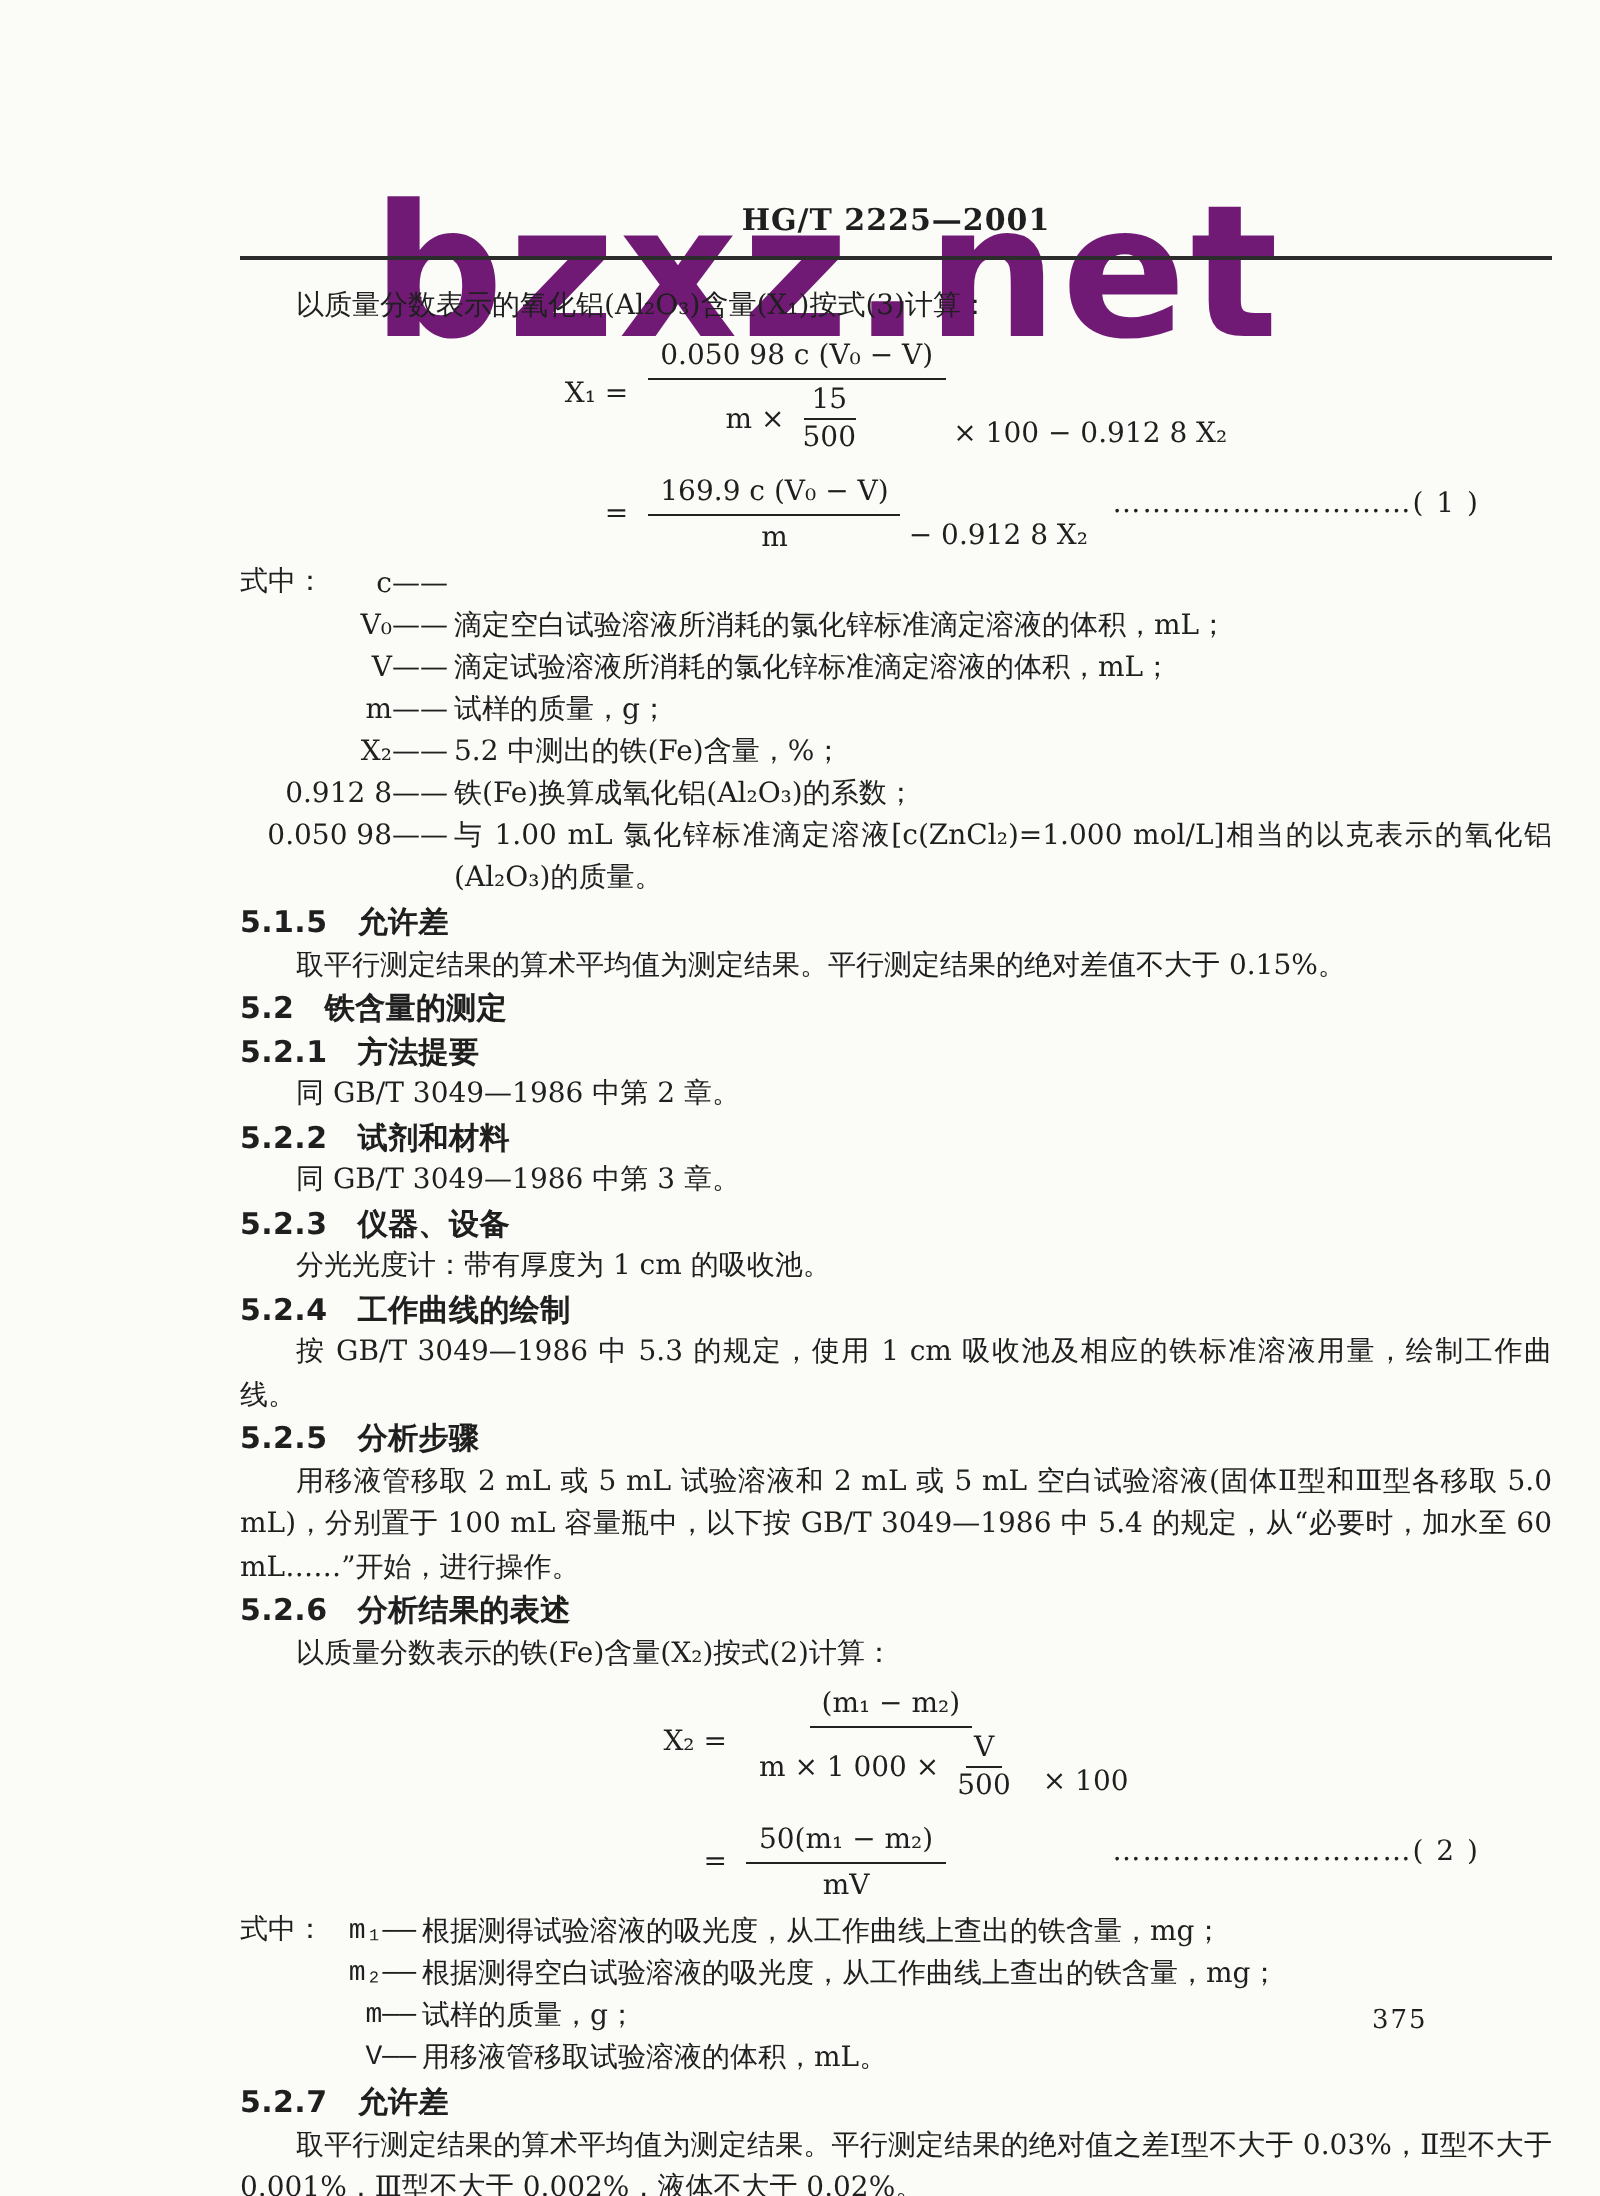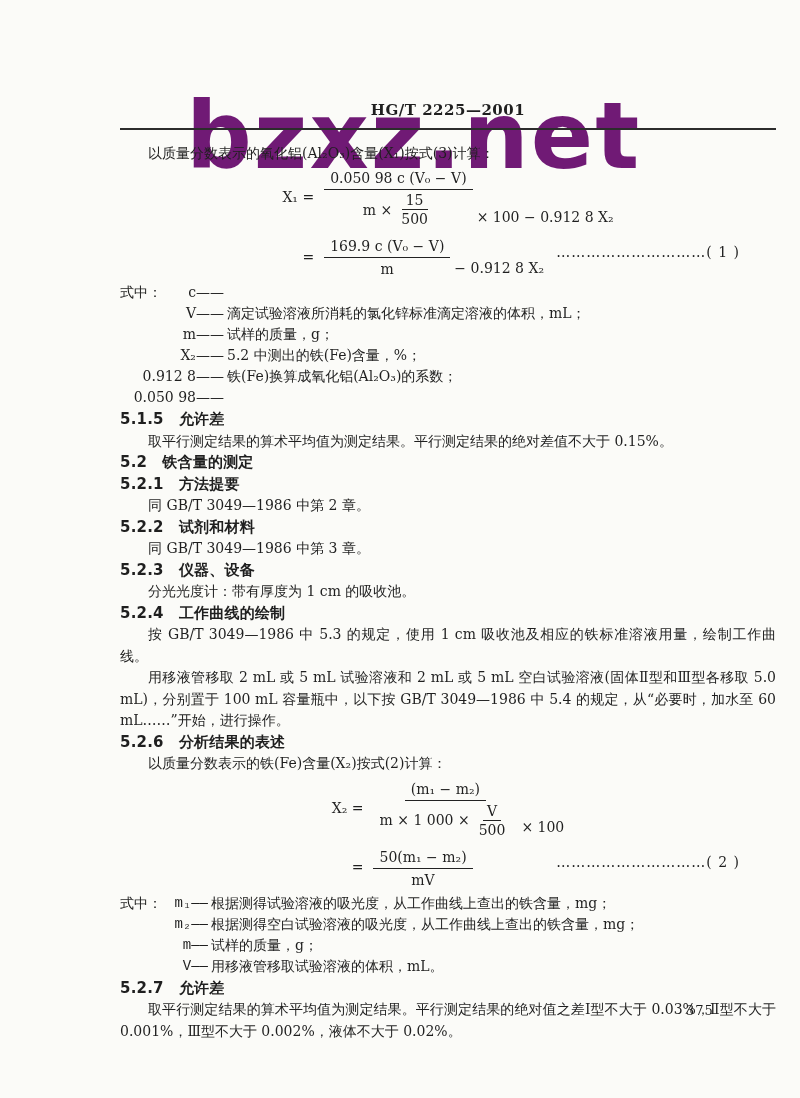--- a/index.html
+++ b/index.html
@@ -41,21 +41,21 @@
   .fr-den{padding:1px 6px 0;display:inline-flex;align-items:center;gap:3px;}
   .frac.inner{margin:0 2px;line-height:18px;}
   .frac.inner .fr-num{padding:0 4px 0;}
   .frac.inner .fr-den{padding:0 4px 0;}
   .ftail{white-space:nowrap;}
   .eq-dots{
     position:absolute;right:36px;bottom:16px;letter-spacing:1px;white-space:nowrap;
   }
   
   .deflist{position:relative;margin:3px 0 1px 0;line-height:21px;}
-  .defpre{position:absolute;left:0;top:0;}
+  .defpre{position:absolute;left:0;top:0;font-family:Liberation Mono, monospace;}
   .defrow{display:flex;align-items:flex-start;}
   .defterm{flex-shrink:0;text-align:right;white-space:nowrap;}
   .dl1 .defterm{width:104px;}
   .dl2 .defterm{width:88px;font-family:Liberation Mono, monospace;}
   .defdesc{flex:1;padding-left:3px;text-align:justify;}
   .pageno{
     position:absolute;left:686px;top:1000px;z-index:1;
     font-size:13px;letter-spacing:1px;
   }
 </style>
@@ -100,51 +100,57 @@
       </div>
       <span class="eq-dots">…………………………( 1 )</span>
     </div>
 
     <div class="deflist dl1">
       <span class="defpre">式中：</span>
       <div class="defrow">
         <span class="defterm">c——</span>
       </div>
       <div class="defrow">
+        <span class="defterm">V₀——</span>
+        <span class="defdesc">滴定空白试验溶液所消耗的氯化锌标准滴定溶液的体积，mL；</span>
+      </div>
+      <div class="defrow">
         <span class="defterm">V——</span>
         <span class="defdesc">滴定试验溶液所消耗的氯化锌标准滴定溶液的体积，mL；</span>
       </div>
       <div class="defrow">
         <span class="defterm">m——</span>
         <span class="defdesc">试样的质量，g；</span>
       </div>
       <div class="defrow">
         <span class="defterm">X₂——</span>
         <span class="defdesc">5.2 中测出的铁(Fe)含量，%；</span>
       </div>
       <div class="defrow">
         <span class="defterm">0.912 8——</span>
         <span class="defdesc">铁(Fe)换算成氧化铝(Al₂O₃)的系数；</span>
       </div>
       <div class="defrow">
         <span class="defterm">0.050 98——</span>
+        <span class="defdesc">与 1.00 mL 氯化锌标准滴定溶液[c(ZnCl₂)=1.000 mol/L]相当的以克表示的氧化铝(Al₂O₃)的质量。</span>
       </div>
     </div>
 
     <p class="heading">5.1.5　允许差</p>
     <p class="body-p">取平行测定结果的算术平均值为测定结果。平行测定结果的绝对差值不大于 0.15%。</p>
     <p class="heading">5.2　铁含量的测定</p>
     <p class="heading">5.2.1　方法提要</p>
     <p class="body-p">同 GB/T 3049—1986 中第 2 章。</p>
     <p class="heading">5.2.2　试剂和材料</p>
     <p class="body-p">同 GB/T 3049—1986 中第 3 章。</p>
     <p class="heading">5.2.3　仪器、设备</p>
     <p class="body-p">分光光度计：带有厚度为 1 cm 的吸收池。</p>
     <p class="heading">5.2.4　工作曲线的绘制</p>
     <p class="body-p">按 GB/T 3049—1986 中 5.3 的规定，使用 1 cm 吸收池及相应的铁标准溶液用量，绘制工作曲线。</p>
+    <p class="heading">5.2.5　分析步骤</p>
     <p class="body-p">用移液管移取 2 mL 或 5 mL 试验溶液和 2 mL 或 5 mL 空白试验溶液(固体Ⅱ型和Ⅲ型各移取 5.0 mL)，分别置于 100 mL 容量瓶中，以下按 GB/T 3049—1986 中 5.4 的规定，从“必要时，加水至 60 mL……”开始，进行操作。</p>
     <p class="heading">5.2.6　分析结果的表述</p>
     <p class="body-p">以质量分数表示的铁(Fe)含量(X₂)按式(2)计算：</p>
 
     <div class="formula">
       <div class="fgrid">
         <div class="flhs">X₂ =</div>
         <div class="frhs">
           <span class="frac">
             <span class="fr-num">(m₁ − m₂)</span>

